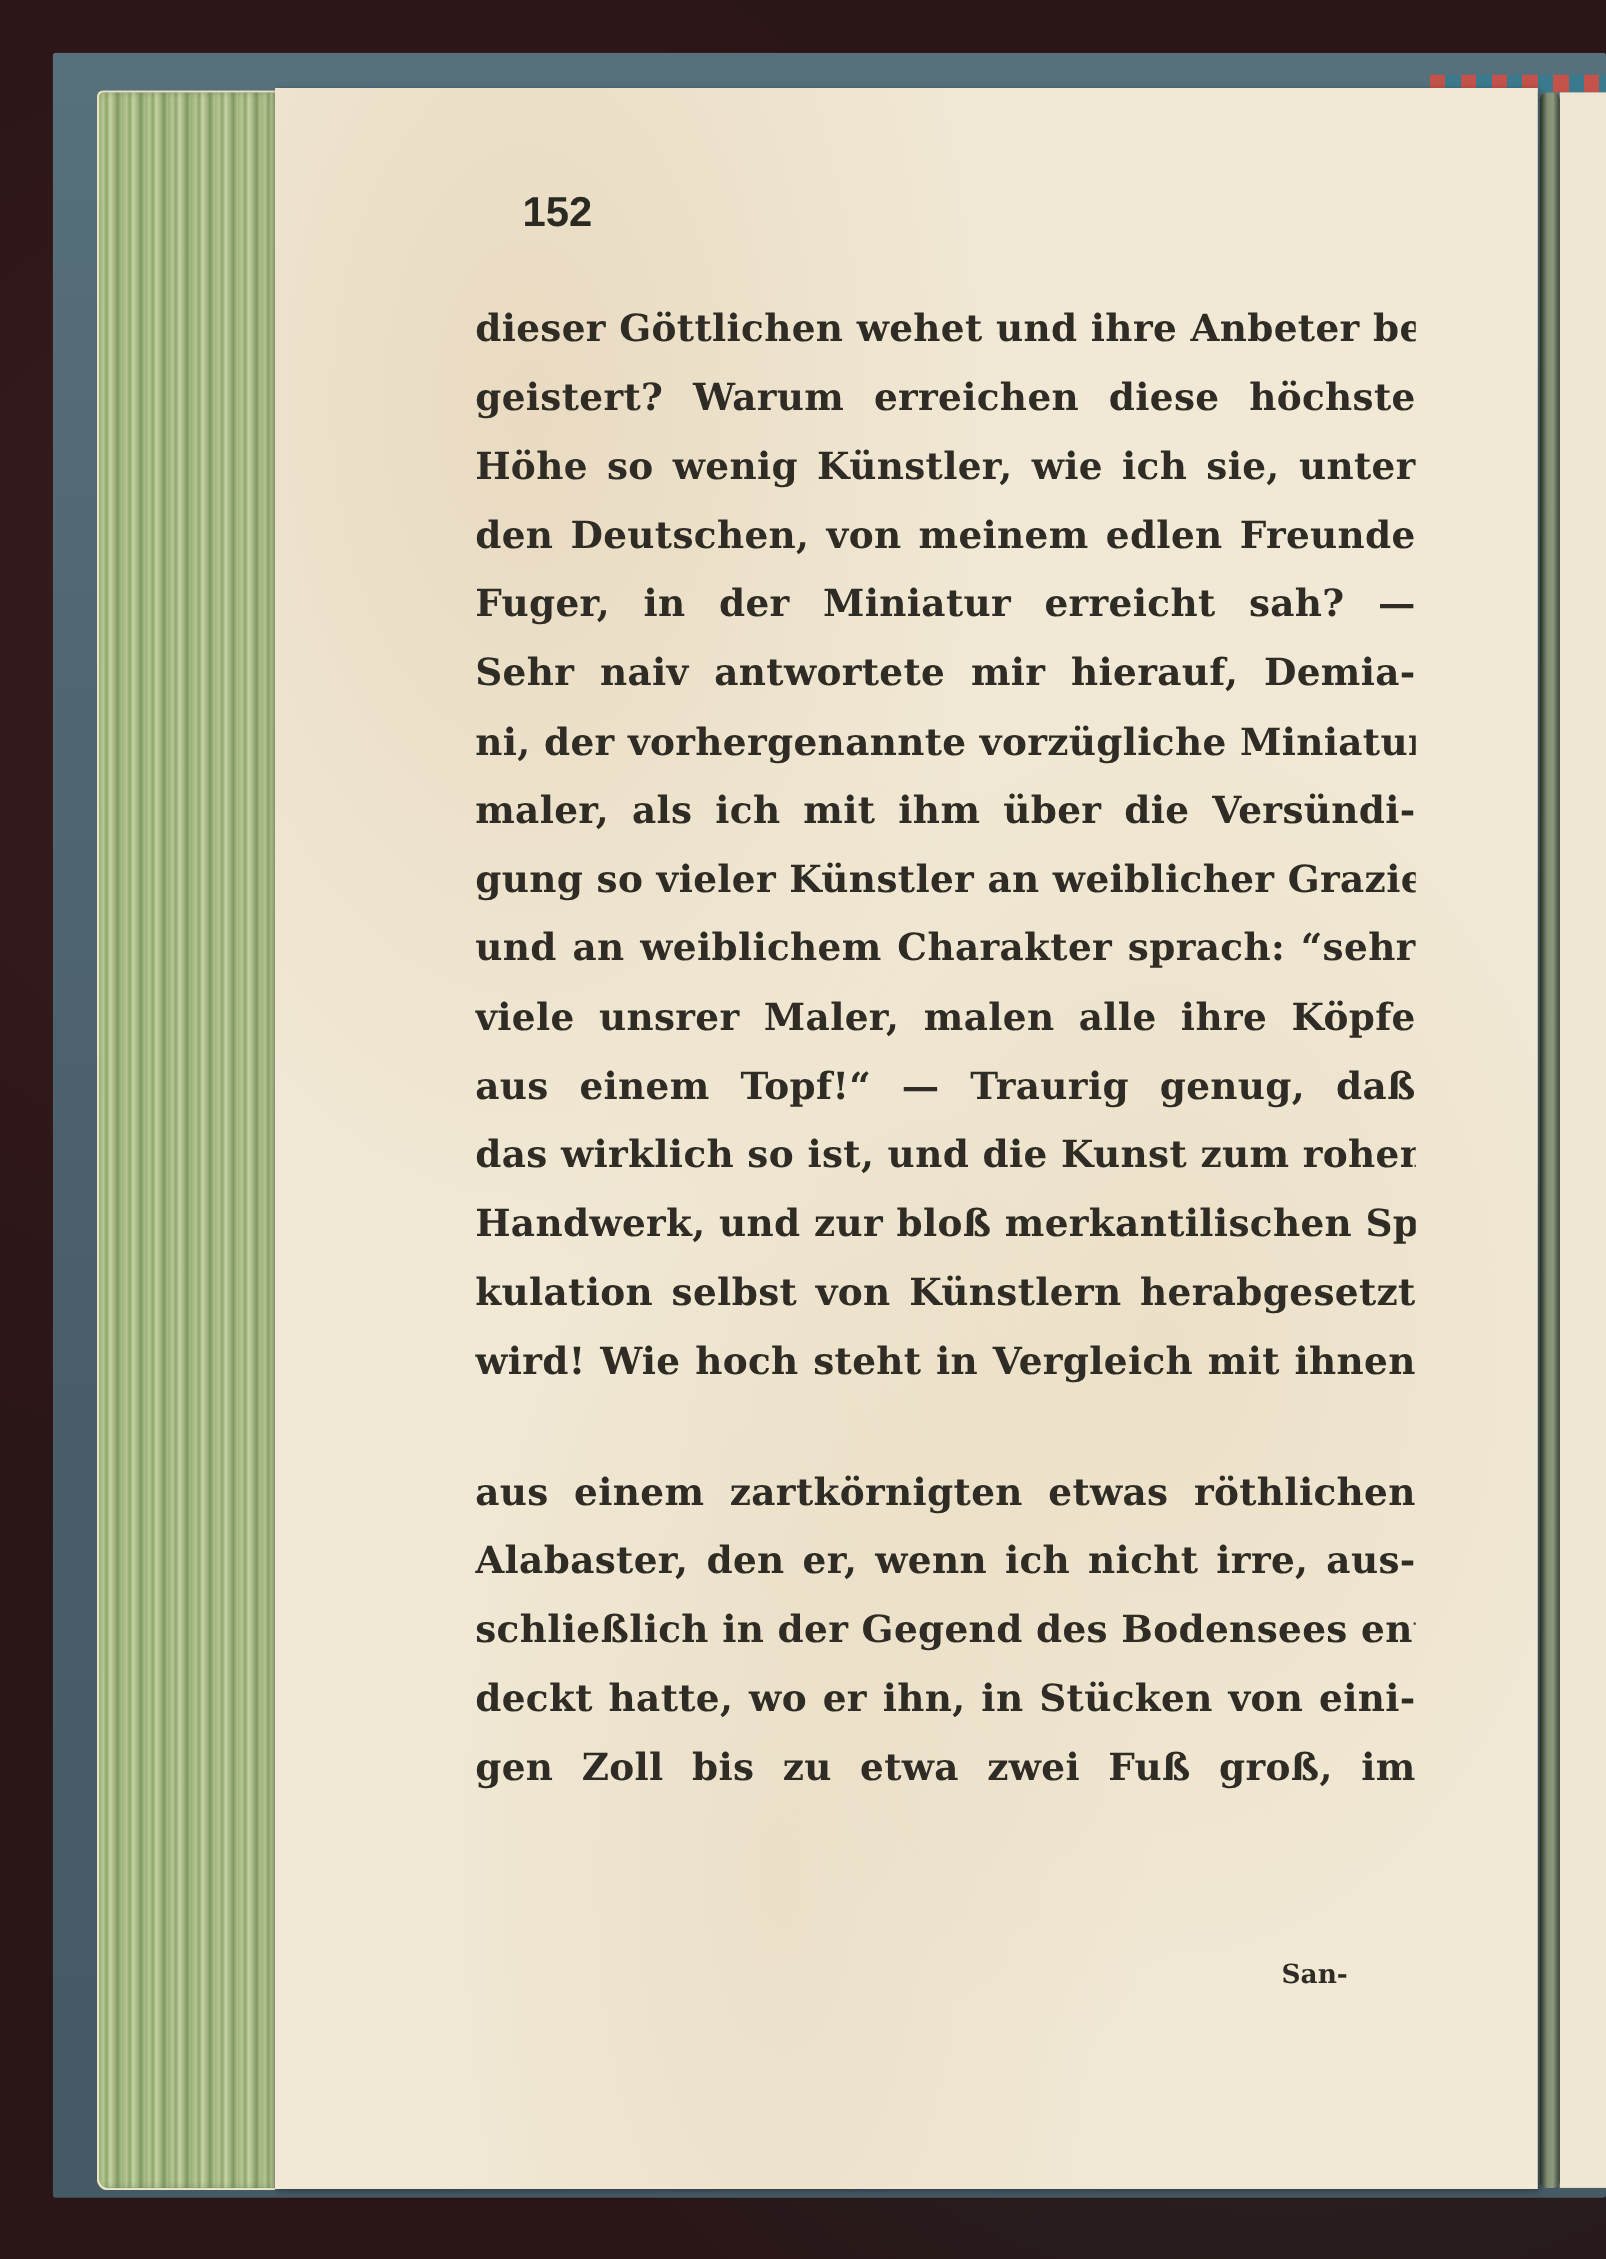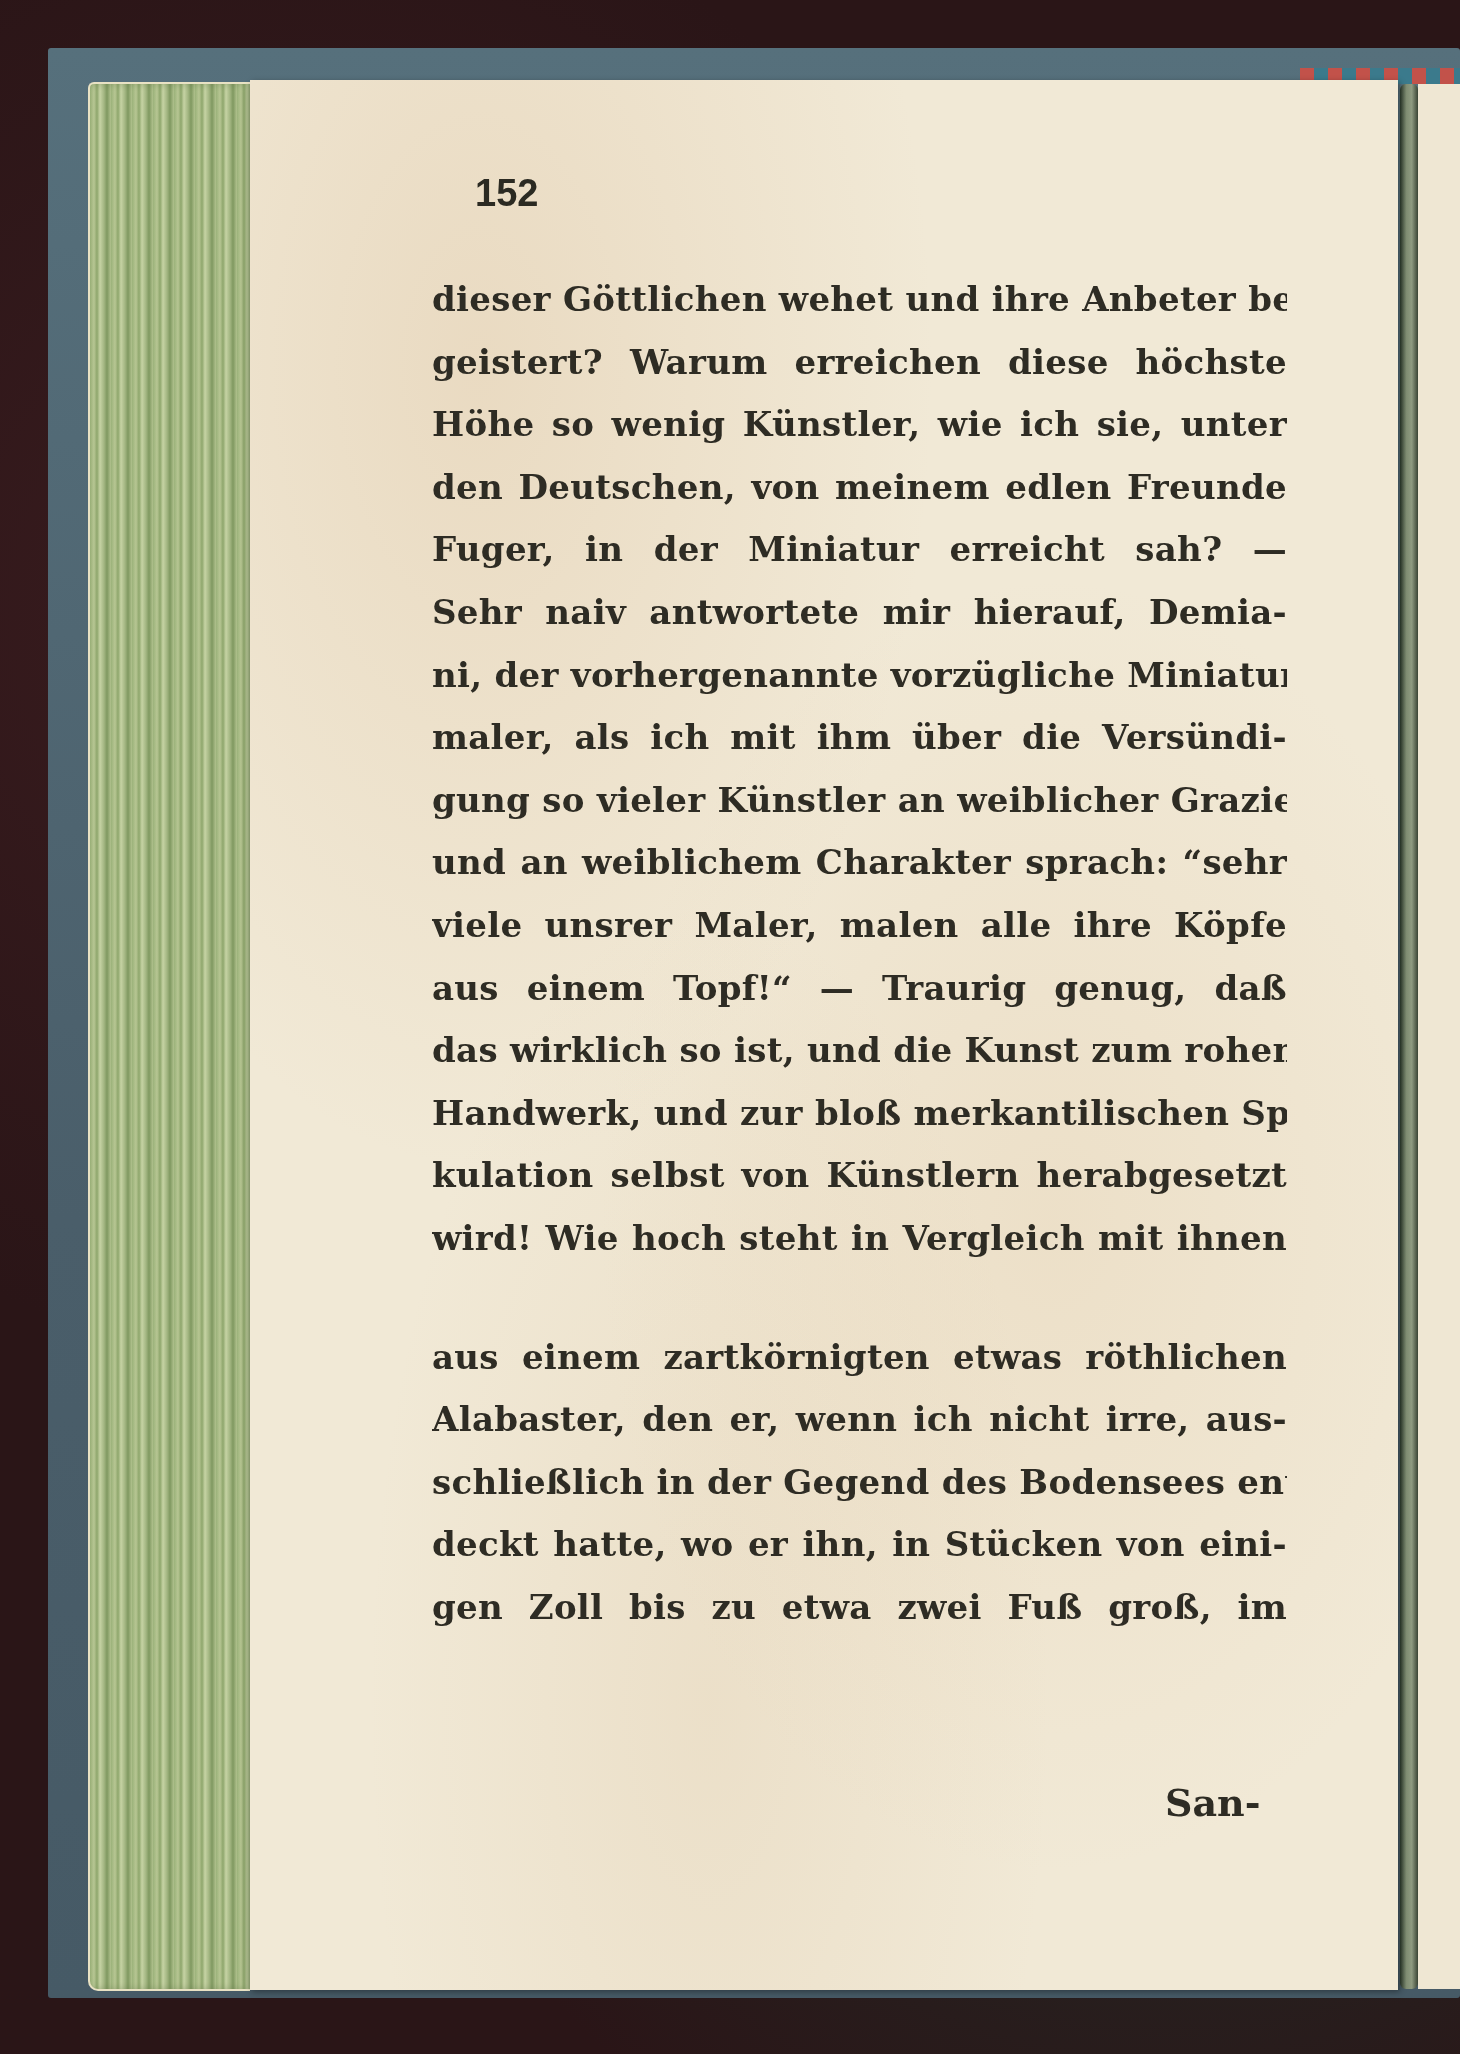--- a/index.html
+++ b/index.html
@@ -56,21 +56,21 @@
   }
   .line {
     display: block; height: 62.6px; line-height: 62.6px;
     white-space: nowrap; text-align: justify; text-align-last: justify; overflow: hidden;
   }
   .line.last { text-align-last: left; }
   .line.indent { padding-left: 50px; }
   .para-gap { height: 56px; }
   .catchword {
     position: absolute; left: 1165px; top: 1780px;
-    font-family: "DejaVu Serif", serif; font-weight: bold; font-size: 38px; color: #2e2c24;
+    font-family: "DejaVu Serif", serif; font-weight: bold; font-size: 24px; color: #2e2c24;
   }
 </style>
 </head>
 <body>
 
 <div class="cover"></div>
 <div class="headband"></div>
 <div class="fore-edge"></div>
 <div class="next-page"></div>
 <div class="gutter"></div>

